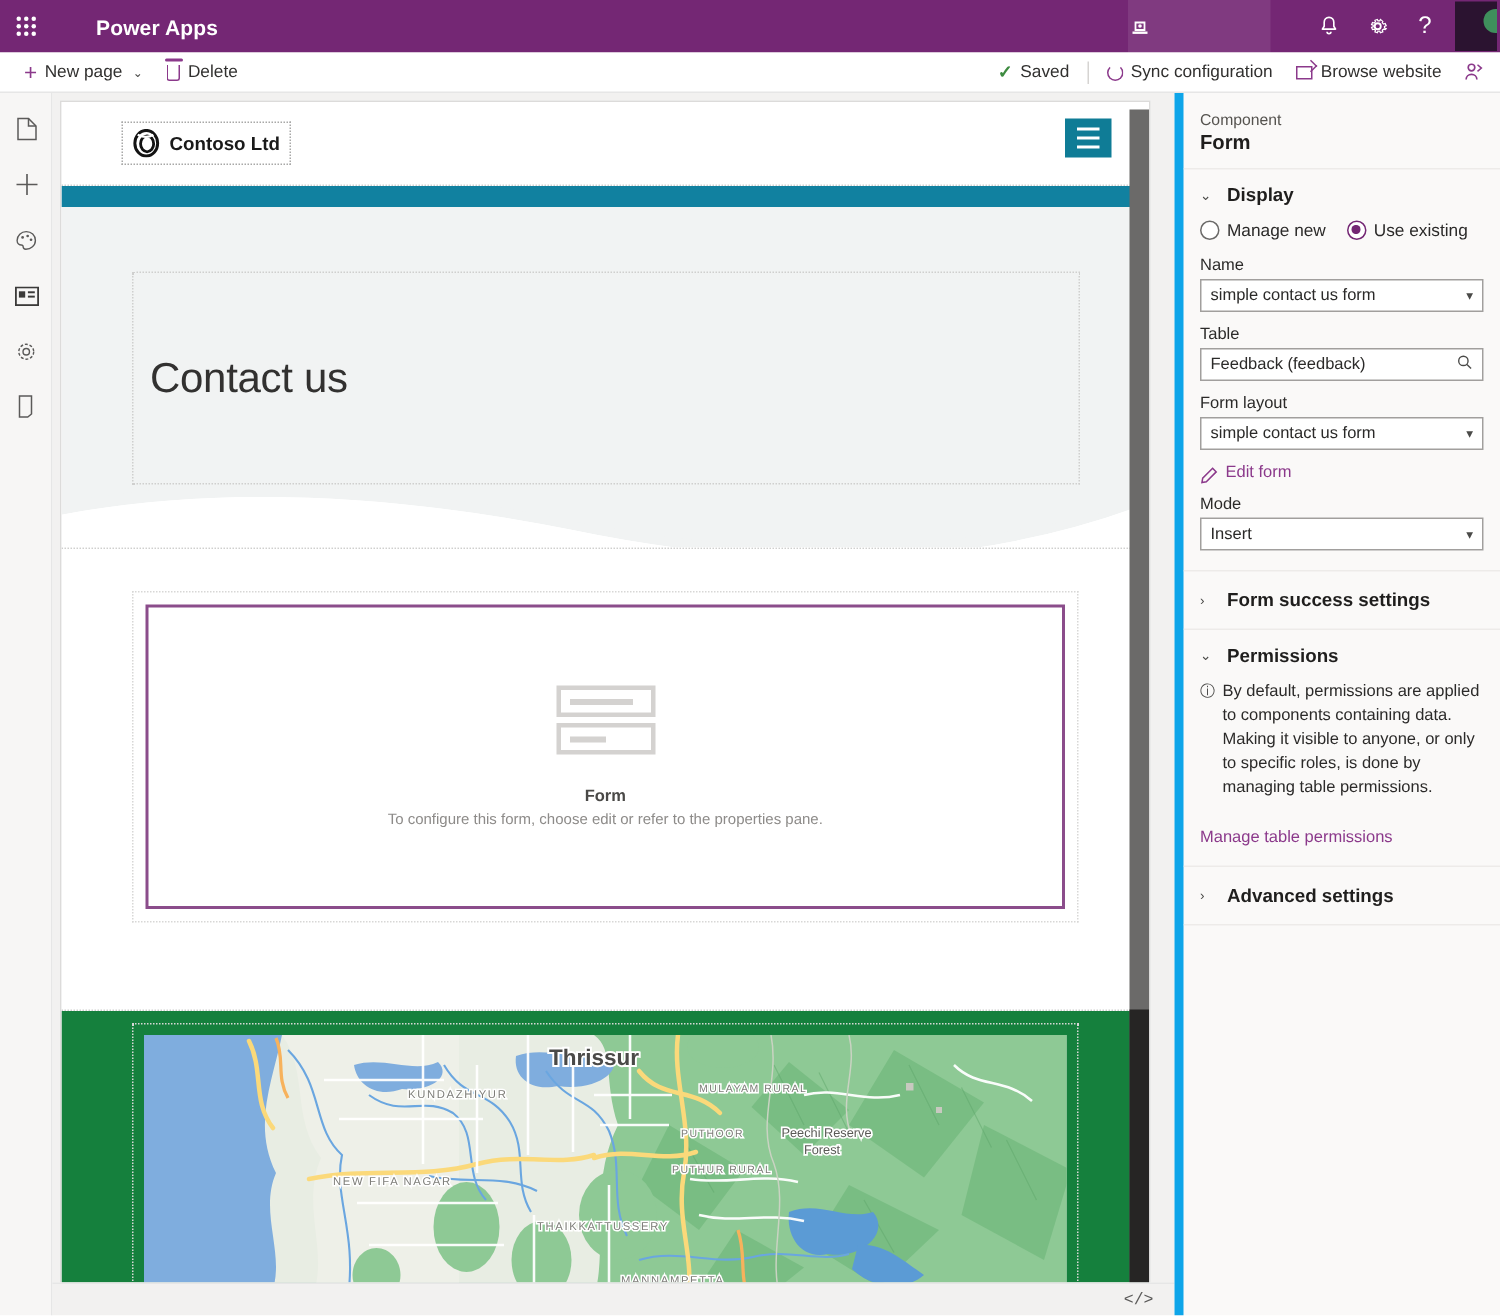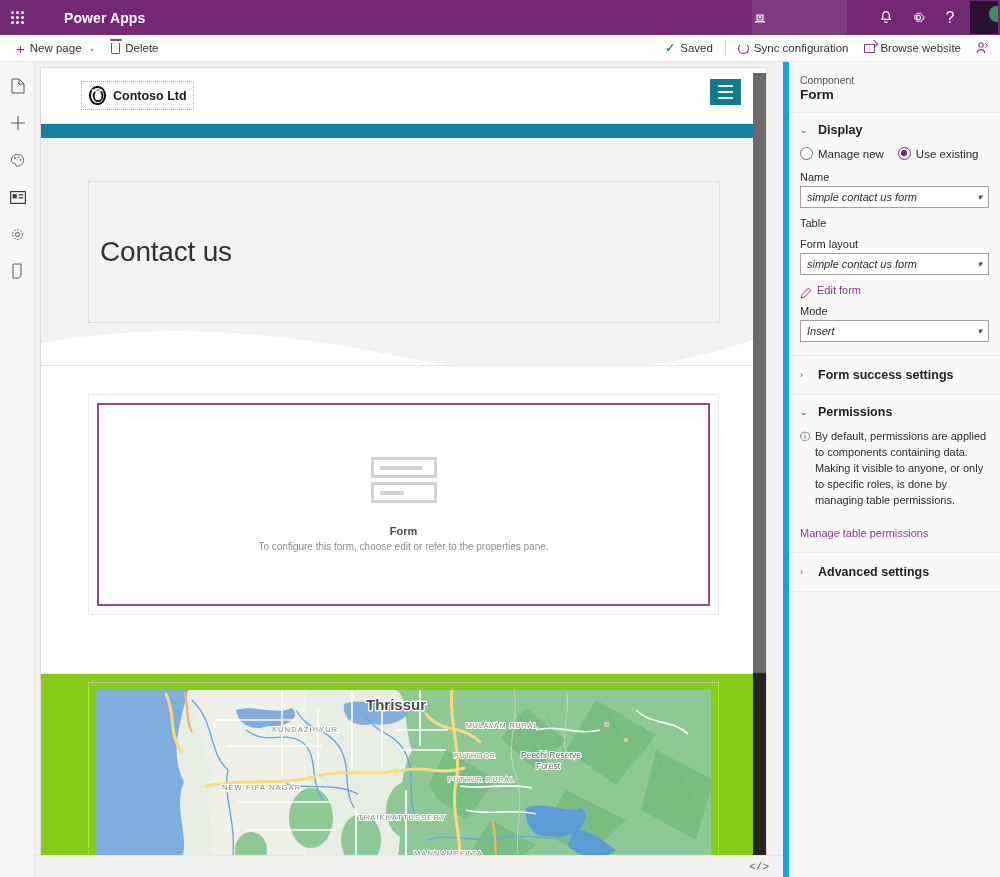--- a/index.html
+++ b/index.html
@@ -183,21 +183,21 @@
   }
   .form-ico-row {
     width: 66px; height: 21px; border: 3px solid #d4d2d0;
     display: flex; align-items: center; padding-left: 6px;
   }
   .form-ico-row i { display: block; height: 4px; background: #d4d2d0; }
   .form-label { font-size: 11px; font-weight: bold; color: #4a4947; margin-bottom: 4px; }
   .form-hint { font-size: 10px; color: #8d8b89; }
 
   
-  .map-section { position: relative; height: 190px; background: #84cc16; padding-top: 8px; }
+  .map-section { position: relative; height: 190px; background: #15803d; padding-top: 8px; }
   .map-outer { margin: 0 47px; border: 1px dotted #d8d7d6; padding: 7px 7px 0 7px; height: 100%; }
   .map-frame { width: 100%; height: 100%; overflow: hidden; position: relative; }
   .map-svg { display: block; }
 
   
   .cv-scroll {
     position: absolute; right: 0px; top: 5px; width: 13px; height: 793px;
     background: #6b6a69;
   }
   .cv-thumb {
@@ -246,21 +246,20 @@
     content: ""; position: absolute; left: 2.4px; top: 2.4px;
     width: 5.6px; height: 5.6px; border-radius: 50%; background: #742774;
   }
   .rlabel { font-size: 11.5px; color: #2b2a29; }
 
   .fld-label { font-size: 11px; color: #2b2a29; margin-bottom: 3px; margin-top: 9px; }
   .fld {
     height: 22px; background: #ffffff; border: 1px solid #a19f9d;
     display: flex; align-items: center; padding: 0 4px 0 6px;
     cursor: pointer;
-    font-style: italic;
   }
   .fld-val { font-size: 11px; color: #2b2a29; flex: 1; overflow: hidden; white-space: nowrap; }
   .fld-chev { color: #4a4a48; font-size: 9px; padding: 0 2px; }
   .fld-search { color: #4a4a48; font-size: 10px; padding: 0 2px; }
   .link-row {
     display: flex; align-items: center; gap: 6px; margin-top: 9px; cursor: pointer;
   }
   .pencil {
     width: 11px; height: 11px; position: relative;
   }
@@ -568,20 +567,29 @@
         </div>
       </div>
 
       <div class="fld-label">Name</div>
       <div class="fld">
         <span class="fld-val">simple contact us form</span>
         <span class="fld-chev">▾</span>
       </div>
 
       <div class="fld-label">Table</div>
+      <div class="fld">
+        <span class="fld-val">Feedback (feedback)</span>
+        <span class="fld-search">
+          <svg width="11" height="11" viewBox="0 0 12 12">
+            <circle cx="5" cy="5" r="3.4" fill="none" stroke="#4a4a48" stroke-width="1"></circle>
+            <path d="M7.6 7.6 L10.6 10.6" stroke="#4a4a48" stroke-width="1"></path>
+          </svg>
+        </span>
+      </div>
 
       <div class="fld-label">Form layout</div>
       <div class="fld">
         <span class="fld-val">simple contact us form</span>
         <span class="fld-chev">▾</span>
       </div>
 
       <div class="link-row">
         <span class="pencil">
           <svg width="12" height="12" viewBox="0 0 12 12">

